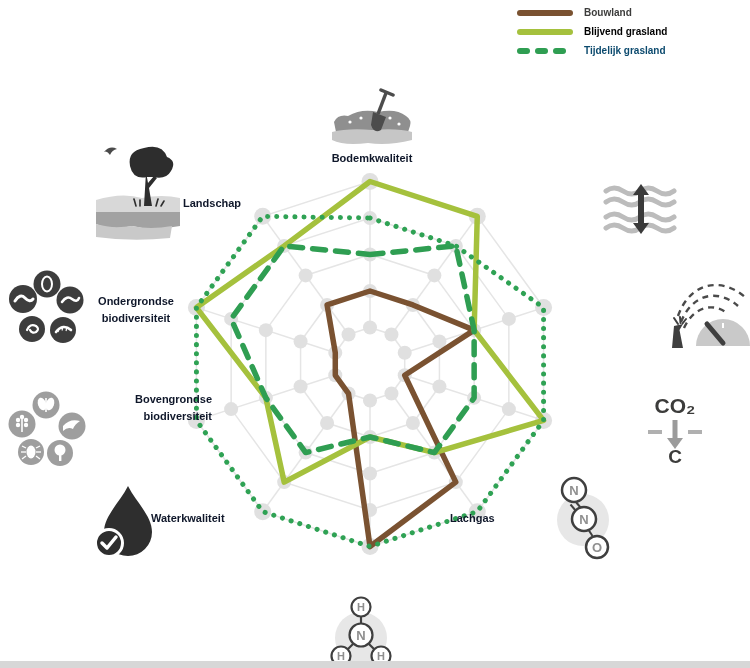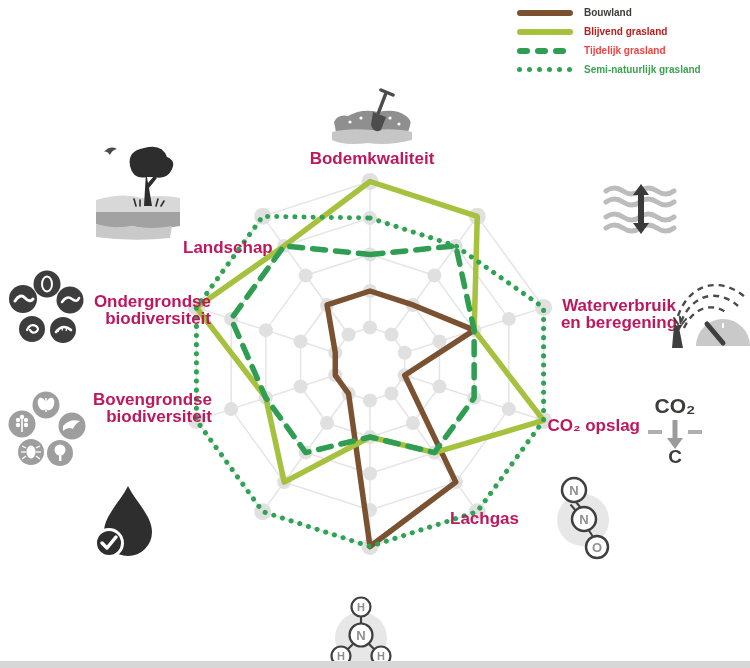--- a/index.html
+++ b/index.html
@@ -1,29 +1,29 @@
 <!DOCTYPE html>
 <html><head>
 <meta charset="utf-8">
 <style>
   html,body{margin:0;padding:0;background:#fff;}
   #canvas{position:relative;width:750px;height:668px;background:#ffffff;
           font-family:"Liberation Sans",sans-serif;overflow:hidden;}
   #radar-svg{position:absolute;left:0;top:0;}
-  .axis-label{position:absolute;font-weight:bold;font-size:17px;color:#be185d;line-height:17px;}
+  .axis-label{position:absolute;font-weight:bold;font-size:11px;color:#0f172a;line-height:17px;}
   .al-bodem{left:272px;top:150px;width:200px;text-align:center;}
   .al-waterreg{left:460px;top:199px;width:138px;text-align:right;}
   .al-waterverb{left:549px;top:297px;width:140px;text-align:center;}
   .al-co2{left:520px;top:417px;width:120px;text-align:right;}
   .al-lachgas{left:450px;top:510px;width:100px;text-align:left;}
   .al-ammoniak{left:290px;top:575px;width:155px;text-align:center;}
   .al-waterkwal{left:151px;top:510px;width:140px;text-align:left;}
   .al-boven{left:62px;top:391px;width:150px;text-align:right;}
-  .al-onder{left:61px;top:293px;width:150px;text-align:right;}
-  .al-landschap{left:183px;top:195px;width:120px;text-align:left;margin-top:44px;}
+  .al-onder{left:61px;top:293px;width:150px;text-align:center;}
+  .al-landschap{left:183px;top:195px;width:120px;text-align:left;}
   .legend{position:absolute;top:6px;left:517px;}
   .legend-row{display:flex;align-items:center;margin-bottom:6px;height:13px;}
   .legend-swatch{width:56px;margin-right:11px;display:flex;align-items:center;gap:5px;flex:none;}
   .bar{width:56px;height:6px;border-radius:3px;}
   .dash{width:13px;height:6px;border-radius:3px;}
   .dot{width:5px;height:5px;border-radius:50%;}
   .legend-label{font-size:10px;font-weight:bold;color:#3c3c3b;white-space:nowrap;}
   .icon{position:absolute;}
   .bottom-strip{position:absolute;left:0;top:661px;width:750px;height:7px;background:#d7d7d7;}
 </style>
@@ -108,50 +108,35 @@
     <div class="legend-row">
       <span class="legend-swatch">
           <span class="bar" style="background: rgb(122, 82, 49);"></span>
         </span>
       <span class="legend-label" style="color: rgb(60, 60, 59);">Bouwland</span>
     </div>
     <div class="legend-row">
       <span class="legend-swatch">
           <span class="bar" style="background: rgb(165, 193, 61);"></span>
         </span>
-      <span class="legend-label" style="color: #b91c1c;">Blijvend grasland</span>
+      <span class="legend-label" style="color: #000000;">Blijvend grasland</span>
     </div>
     <div class="legend-row">
       <span class="legend-swatch">
           <span class="dash" style="background: rgb(47, 158, 82);"></span>
           <span class="dash" style="background: rgb(47, 158, 82);"></span>
           <span class="dash" style="background: rgb(47, 158, 82);"></span>
         </span>
-      <span class="legend-label" style="color: #ef4444;">Tijdelijk grasland</span>
-    </div>
-    <div class="legend-row">
-      <span class="legend-swatch">
-          <span class="dot" style="background: rgb(47, 162, 84);"></span>
-          <span class="dot" style="background: rgb(47, 162, 84);"></span>
-          <span class="dot" style="background: rgb(47, 162, 84);"></span>
-          <span class="dot" style="background: rgb(47, 162, 84);"></span>
-          <span class="dot" style="background: rgb(47, 162, 84);"></span>
-          <span class="dot" style="background: rgb(47, 162, 84);"></span>
-        </span>
-      <span class="legend-label" style="color: rgb(58, 163, 80);">Semi-natuurlijk grasland</span>
+      <span class="legend-label" style="color: #0c4a6e;">Tijdelijk grasland</span>
     </div>
   </div>
 
   <div class="axis-label al-bodem">Bodemkwaliteit</div>
-  <div class="axis-label al-waterverb">
-    <span>Waterverbruik</span><br>
-    <span>en beregening</span>
-  </div>
-  <div class="axis-label al-co2">CO₂ opslag</div>
   <div class="axis-label al-lachgas">Lachgas</div>
+  <div class="axis-label al-waterkwal">Waterkwaliteit</div>
   <div class="axis-label al-boven">
     <span>Bovengrondse</span><br>
     <span>biodiversiteit</span>
   </div>
   <div class="axis-label al-onder">
     <span>Ondergrondse</span><br>
     <span>biodiversiteit</span>
   </div>
   <div class="axis-label al-landschap">Landschap</div>
 

